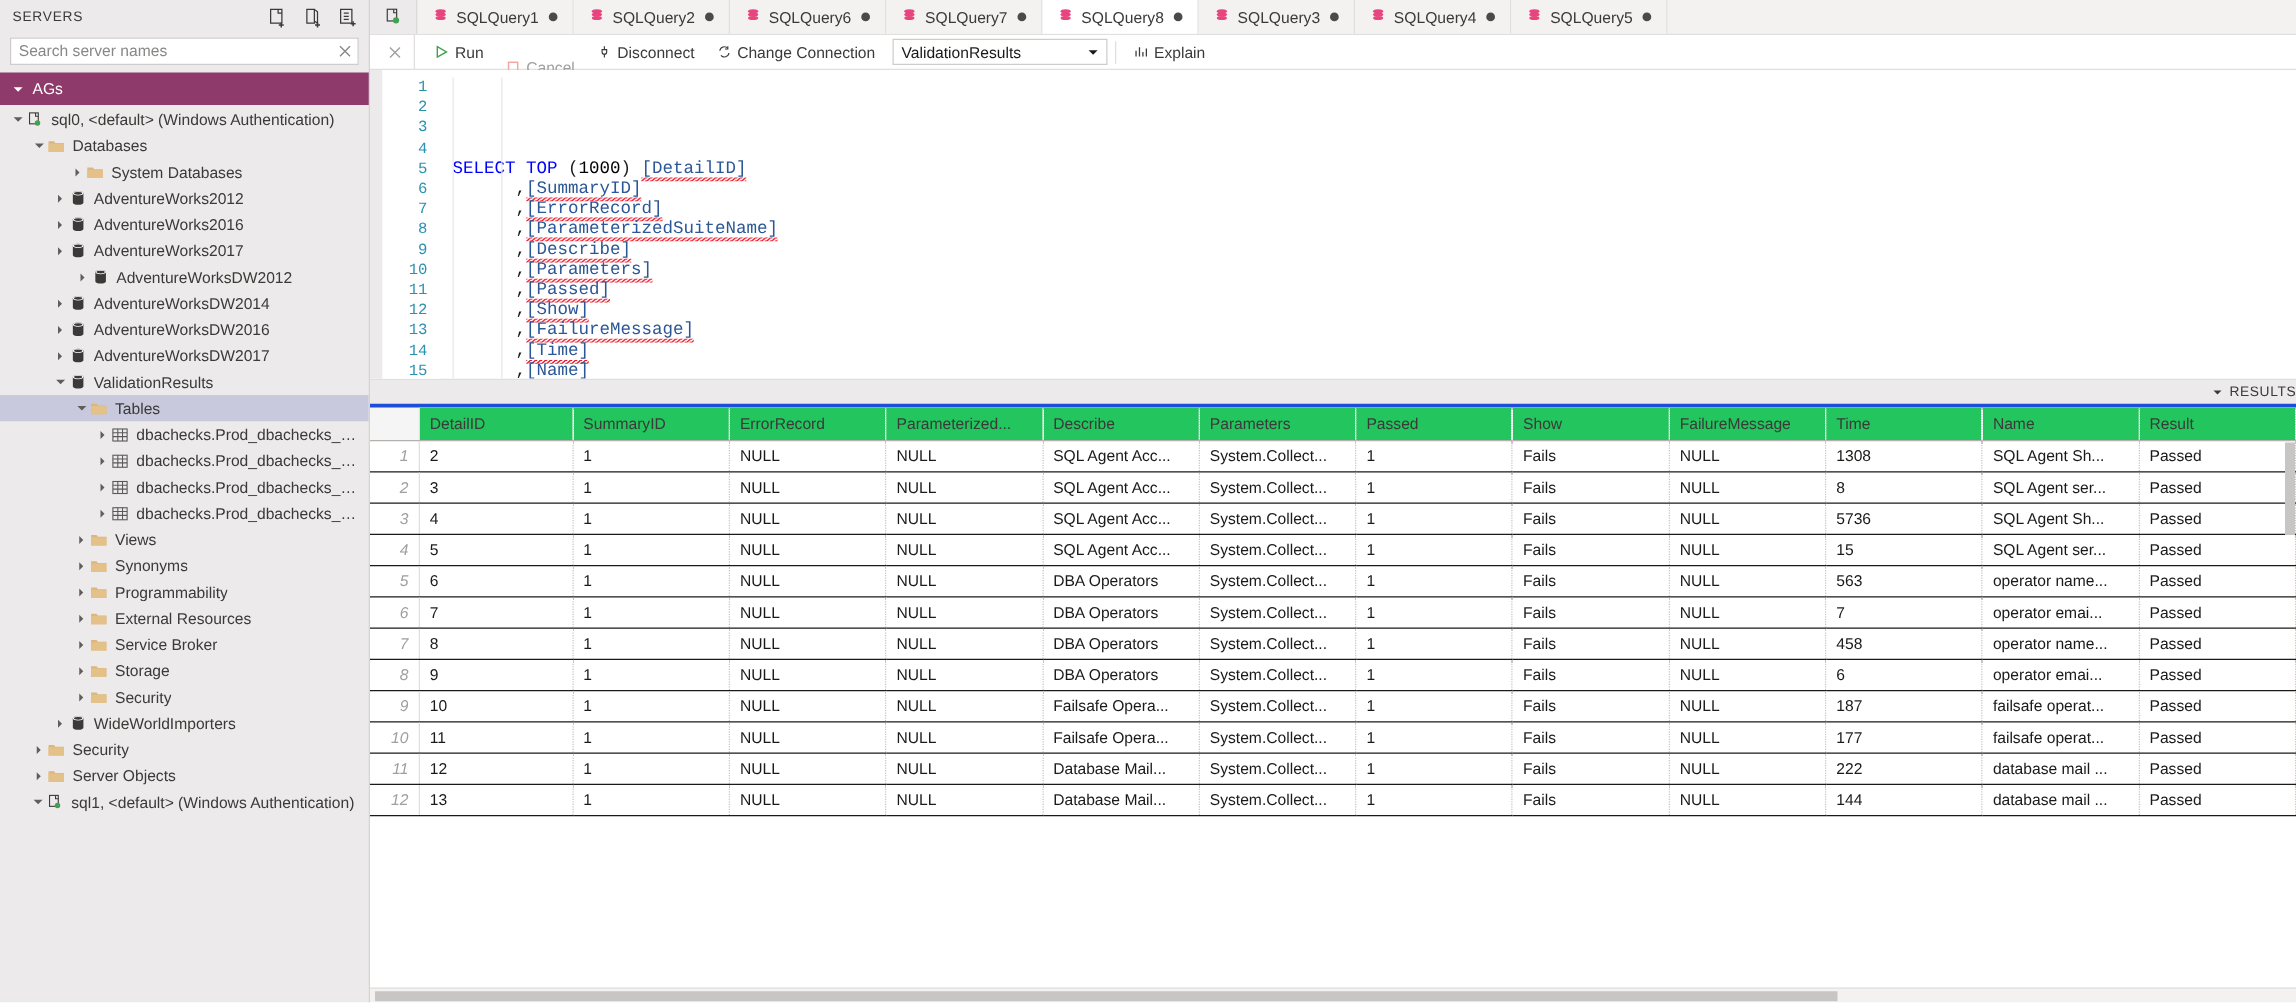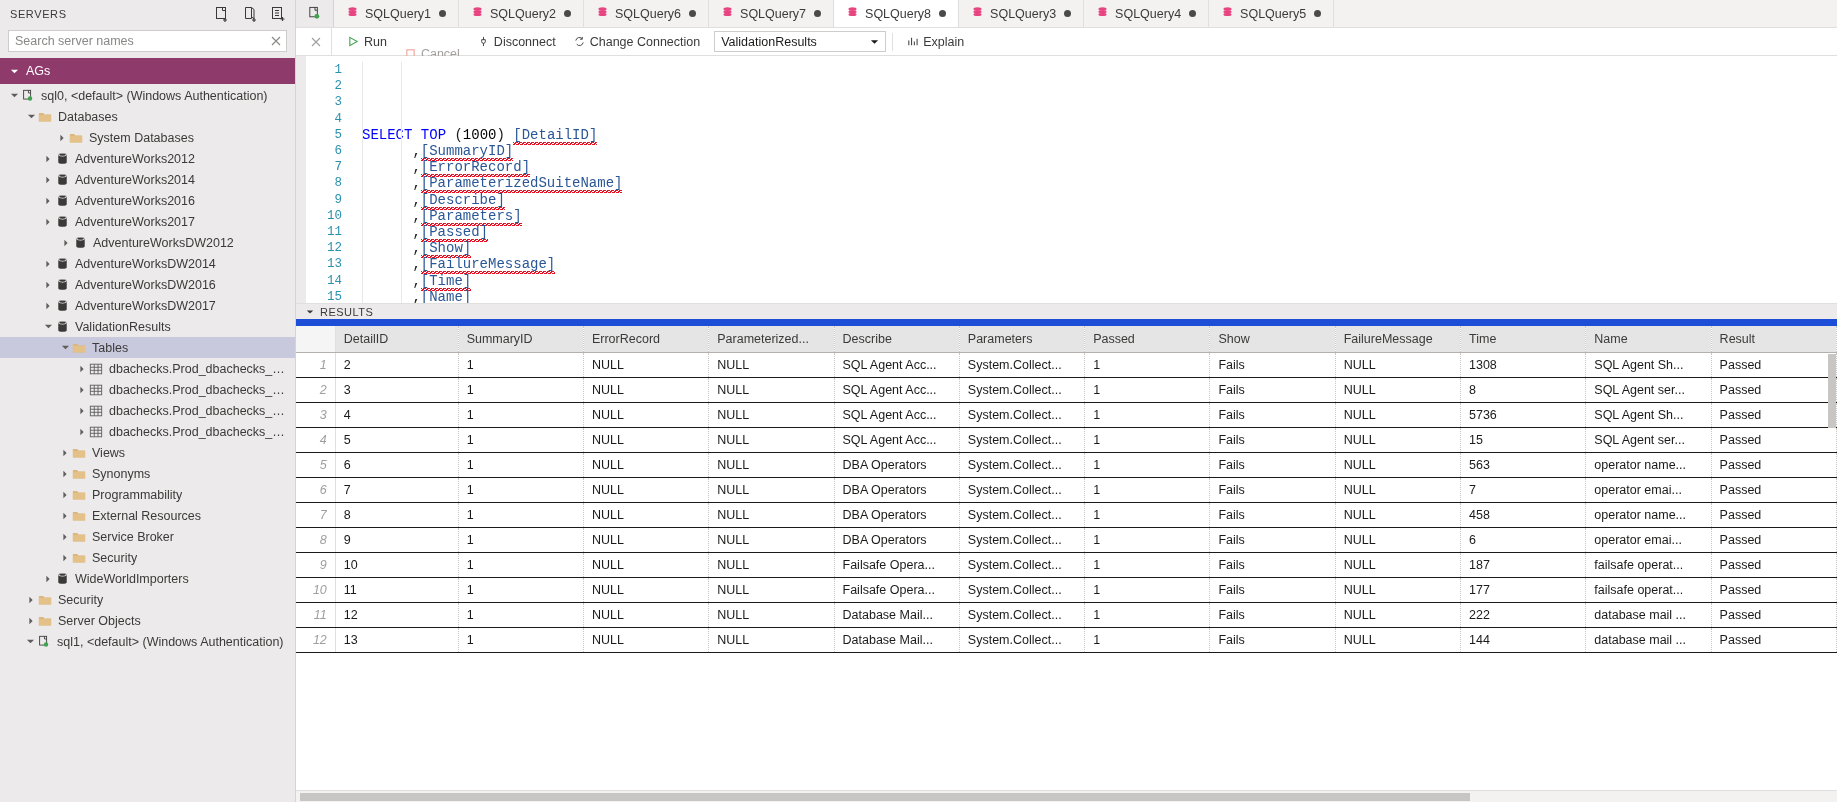--- a/index.html
+++ b/index.html
@@ -159,32 +159,33 @@
   }
 
   
   .results { flex: 1; display: flex; flex-direction: column; min-height: 0;
              background: #ffffff; }
   .results-header {
     height: 22px; background: #eceaea; display: flex; align-items: center;
     padding-left: 10px; gap: 6px;
     font-size: 11px; letter-spacing: .5px; color: #3b3a39;
     text-transform: uppercase;
-    border-bottom: 7px solid #1d4ed8;
+    border-bottom: 3px solid #1d4ed8;
+    justify-content: flex-end;
   }
   .grid-wrap { flex: 1; overflow: hidden; position: relative; }
   table.grid { border-collapse: collapse; table-layout: fixed; width: 1541px; }
   table.grid th, table.grid td {
     font-size: 12.5px; color: #1b1a19; font-weight: normal;
     text-align: left; padding: 0 8px; height: 25px;
     white-space: nowrap; overflow: hidden; text-overflow: ellipsis;
     border-right: 1px dotted #c8c6c4;
   }
   table.grid thead th {
-    background: #e5e5e5; color: #3b3a39; height: 26px;
+    background: #22c55e; color: #3b3a39; height: 26px;
     border-bottom: 1px solid #b3b0ad;
   }
   table.grid tbody td { border-bottom: 1px solid #1b1a19; }
   table.grid tbody tr td:first-child,
   table.grid thead th:first-child {
     background: #ffffff; color: #a19f9d; font-style: italic;
     text-align: right; padding-right: 8px; border-right: 1px solid #e1dfdd;
   }
   table.grid thead th:first-child { background: #f6f5f5; }
 
@@ -326,141 +327,125 @@
             </svg>
           </span>
           <span class="ico">
             <svg viewBox="0 0 16 16" width="13" height="13">
               <ellipse cx="8" cy="3.3" rx="5.2" ry="2.1" fill="#3b3a39"></ellipse>
               <path d="M2.8 3.3v9.2c0 1.2 2.3 2.1 5.2 2.1s5.2-.9 5.2-2.1V3.3" fill="#3b3a39"></path>
               <ellipse cx="8" cy="3.3" rx="5.2" ry="2.1" fill="#fff"></ellipse>
               <ellipse cx="8" cy="3.3" rx="4.1" ry="1.4" fill="#3b3a39"></ellipse>
             </svg>
           </span>
-          <span class="label">AdventureWorks2014</span>
+          <span class="label">AdventureWorks2016</span>
         </div>
         <div class="row" style="padding-left: 42px;">
           <span class="tw">
             <svg viewBox="0 0 10 10" width="8" height="8">
               <path d="M3 1l4 4-4 4z" fill="#605e5c"></path>
             </svg>
           </span>
           <span class="ico">
             <svg viewBox="0 0 16 16" width="13" height="13">
               <ellipse cx="8" cy="3.3" rx="5.2" ry="2.1" fill="#3b3a39"></ellipse>
               <path d="M2.8 3.3v9.2c0 1.2 2.3 2.1 5.2 2.1s5.2-.9 5.2-2.1V3.3" fill="#3b3a39"></path>
               <ellipse cx="8" cy="3.3" rx="5.2" ry="2.1" fill="#fff"></ellipse>
               <ellipse cx="8" cy="3.3" rx="4.1" ry="1.4" fill="#3b3a39"></ellipse>
             </svg>
           </span>
-          <span class="label">AdventureWorks2016</span>
-        </div>
-        <div class="row" style="padding-left: 42px;">
+          <span class="label">AdventureWorks2017</span>
+        </div>
+        <div class="row" style="padding-left: 60px;">
           <span class="tw">
             <svg viewBox="0 0 10 10" width="8" height="8">
               <path d="M3 1l4 4-4 4z" fill="#605e5c"></path>
             </svg>
           </span>
           <span class="ico">
             <svg viewBox="0 0 16 16" width="13" height="13">
               <ellipse cx="8" cy="3.3" rx="5.2" ry="2.1" fill="#3b3a39"></ellipse>
               <path d="M2.8 3.3v9.2c0 1.2 2.3 2.1 5.2 2.1s5.2-.9 5.2-2.1V3.3" fill="#3b3a39"></path>
               <ellipse cx="8" cy="3.3" rx="5.2" ry="2.1" fill="#fff"></ellipse>
               <ellipse cx="8" cy="3.3" rx="4.1" ry="1.4" fill="#3b3a39"></ellipse>
             </svg>
           </span>
-          <span class="label">AdventureWorks2017</span>
-        </div>
-        <div class="row" style="padding-left: 60px;">
+          <span class="label">AdventureWorksDW2012</span>
+        </div>
+        <div class="row" style="padding-left: 42px;">
           <span class="tw">
             <svg viewBox="0 0 10 10" width="8" height="8">
               <path d="M3 1l4 4-4 4z" fill="#605e5c"></path>
             </svg>
           </span>
           <span class="ico">
             <svg viewBox="0 0 16 16" width="13" height="13">
               <ellipse cx="8" cy="3.3" rx="5.2" ry="2.1" fill="#3b3a39"></ellipse>
               <path d="M2.8 3.3v9.2c0 1.2 2.3 2.1 5.2 2.1s5.2-.9 5.2-2.1V3.3" fill="#3b3a39"></path>
               <ellipse cx="8" cy="3.3" rx="5.2" ry="2.1" fill="#fff"></ellipse>
               <ellipse cx="8" cy="3.3" rx="4.1" ry="1.4" fill="#3b3a39"></ellipse>
             </svg>
           </span>
-          <span class="label">AdventureWorksDW2012</span>
+          <span class="label">AdventureWorksDW2014</span>
         </div>
         <div class="row" style="padding-left: 42px;">
           <span class="tw">
             <svg viewBox="0 0 10 10" width="8" height="8">
               <path d="M3 1l4 4-4 4z" fill="#605e5c"></path>
             </svg>
           </span>
           <span class="ico">
             <svg viewBox="0 0 16 16" width="13" height="13">
               <ellipse cx="8" cy="3.3" rx="5.2" ry="2.1" fill="#3b3a39"></ellipse>
               <path d="M2.8 3.3v9.2c0 1.2 2.3 2.1 5.2 2.1s5.2-.9 5.2-2.1V3.3" fill="#3b3a39"></path>
               <ellipse cx="8" cy="3.3" rx="5.2" ry="2.1" fill="#fff"></ellipse>
               <ellipse cx="8" cy="3.3" rx="4.1" ry="1.4" fill="#3b3a39"></ellipse>
             </svg>
           </span>
-          <span class="label">AdventureWorksDW2014</span>
+          <span class="label">AdventureWorksDW2016</span>
         </div>
         <div class="row" style="padding-left: 42px;">
           <span class="tw">
             <svg viewBox="0 0 10 10" width="8" height="8">
               <path d="M3 1l4 4-4 4z" fill="#605e5c"></path>
             </svg>
           </span>
           <span class="ico">
             <svg viewBox="0 0 16 16" width="13" height="13">
               <ellipse cx="8" cy="3.3" rx="5.2" ry="2.1" fill="#3b3a39"></ellipse>
               <path d="M2.8 3.3v9.2c0 1.2 2.3 2.1 5.2 2.1s5.2-.9 5.2-2.1V3.3" fill="#3b3a39"></path>
               <ellipse cx="8" cy="3.3" rx="5.2" ry="2.1" fill="#fff"></ellipse>
               <ellipse cx="8" cy="3.3" rx="4.1" ry="1.4" fill="#3b3a39"></ellipse>
             </svg>
           </span>
-          <span class="label">AdventureWorksDW2016</span>
+          <span class="label">AdventureWorksDW2017</span>
         </div>
         <div class="row" style="padding-left: 42px;">
           <span class="tw">
-            <svg viewBox="0 0 10 10" width="8" height="8">
-              <path d="M3 1l4 4-4 4z" fill="#605e5c"></path>
+            <svg viewBox="0 0 10 10" width="9" height="9">
+              <path d="M1 3l4 4 4-4z" fill="#605e5c"></path>
             </svg>
           </span>
           <span class="ico">
             <svg viewBox="0 0 16 16" width="13" height="13">
               <ellipse cx="8" cy="3.3" rx="5.2" ry="2.1" fill="#3b3a39"></ellipse>
               <path d="M2.8 3.3v9.2c0 1.2 2.3 2.1 5.2 2.1s5.2-.9 5.2-2.1V3.3" fill="#3b3a39"></path>
               <ellipse cx="8" cy="3.3" rx="5.2" ry="2.1" fill="#fff"></ellipse>
               <ellipse cx="8" cy="3.3" rx="4.1" ry="1.4" fill="#3b3a39"></ellipse>
             </svg>
           </span>
-          <span class="label">AdventureWorksDW2017</span>
-        </div>
-        <div class="row" style="padding-left: 42px;">
+          <span class="label">ValidationResults</span>
+        </div>
+        <div class="row selected" style="padding-left: 59px;">
           <span class="tw">
             <svg viewBox="0 0 10 10" width="9" height="9">
               <path d="M1 3l4 4 4-4z" fill="#605e5c"></path>
             </svg>
           </span>
           <span class="ico">
-            <svg viewBox="0 0 16 16" width="13" height="13">
-              <ellipse cx="8" cy="3.3" rx="5.2" ry="2.1" fill="#3b3a39"></ellipse>
-              <path d="M2.8 3.3v9.2c0 1.2 2.3 2.1 5.2 2.1s5.2-.9 5.2-2.1V3.3" fill="#3b3a39"></path>
-              <ellipse cx="8" cy="3.3" rx="5.2" ry="2.1" fill="#fff"></ellipse>
-              <ellipse cx="8" cy="3.3" rx="4.1" ry="1.4" fill="#3b3a39"></ellipse>
-            </svg>
-          </span>
-          <span class="label">ValidationResults</span>
-        </div>
-        <div class="row selected" style="padding-left: 59px;">
-          <span class="tw">
-            <svg viewBox="0 0 10 10" width="9" height="9">
-              <path d="M1 3l4 4 4-4z" fill="#605e5c"></path>
-            </svg>
-          </span>
-          <span class="ico">
             <svg viewBox="0 0 16 16" width="14" height="14">
               <path d="M1 3.5h5l1.2 1.5H15v8H1z" fill="#dcb67a"></path>
               <path d="M1 5.5h14v7.5H1z" fill="#e3c188"></path>
             </svg>
           </span>
           <span class="label">Tables</span>
         </div>
         <div class="row" style="padding-left: 76px;">
           <span class="tw">
             <svg viewBox="0 0 10 10" width="8" height="8">
@@ -579,20 +564,34 @@
               <path d="M3 1l4 4-4 4z" fill="#605e5c"></path>
             </svg>
           </span>
           <span class="ico">
             <svg viewBox="0 0 16 16" width="14" height="14">
               <path d="M1 3.5h5l1.2 1.5H15v8H1z" fill="#dcb67a"></path>
               <path d="M1 5.5h14v7.5H1z" fill="#e3c188"></path>
             </svg>
           </span>
           <span class="label">Service Broker</span>
+        </div>
+        <div class="row" style="padding-left: 59px;">
+          <span class="tw">
+            <svg viewBox="0 0 10 10" width="8" height="8">
+              <path d="M3 1l4 4-4 4z" fill="#605e5c"></path>
+            </svg>
+          </span>
+          <span class="ico">
+            <svg viewBox="0 0 16 16" width="14" height="14">
+              <path d="M1 3.5h5l1.2 1.5H15v8H1z" fill="#dcb67a"></path>
+              <path d="M1 5.5h14v7.5H1z" fill="#e3c188"></path>
+            </svg>
+          </span>
+          <span class="label">Storage</span>
         </div>
         <div class="row" style="padding-left: 59px;">
           <span class="tw">
             <svg viewBox="0 0 10 10" width="8" height="8">
               <path d="M3 1l4 4-4 4z" fill="#605e5c"></path>
             </svg>
           </span>
           <span class="ico">
             <svg viewBox="0 0 16 16" width="14" height="14">
               <path d="M1 3.5h5l1.2 1.5H15v8H1z" fill="#dcb67a"></path>

